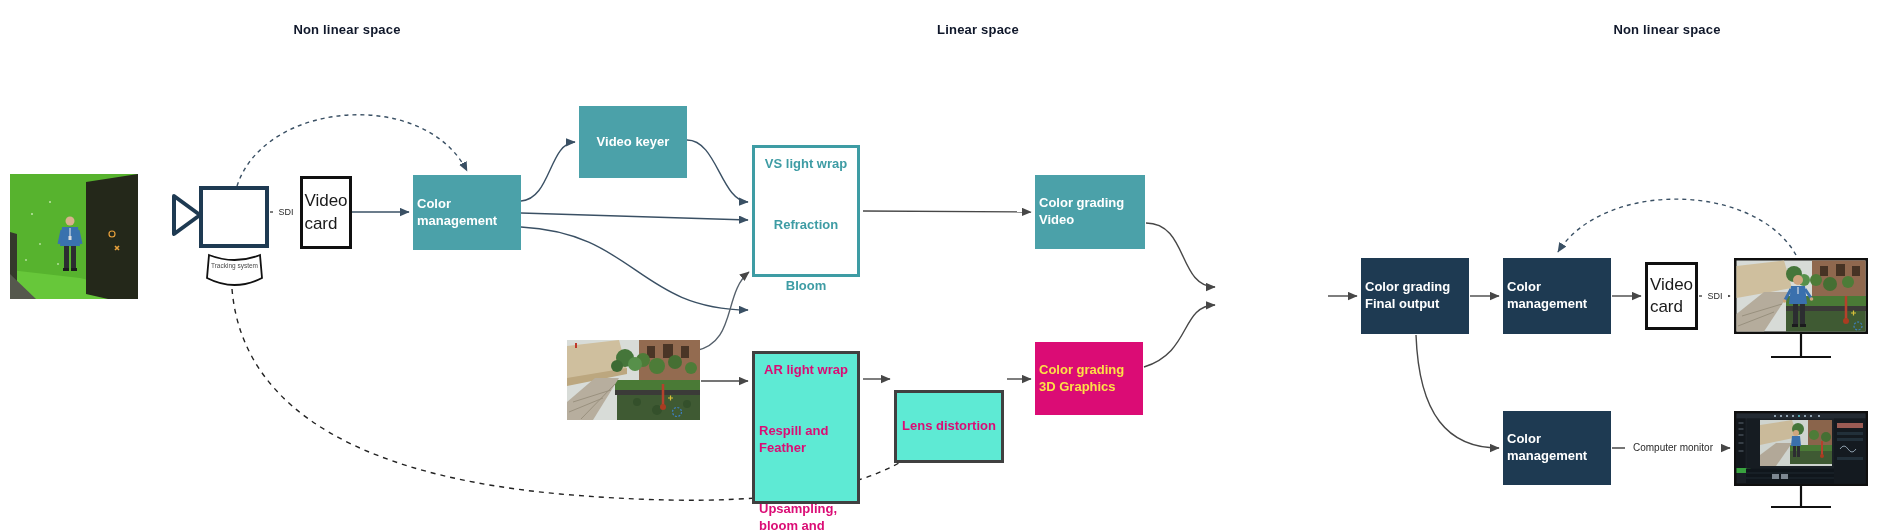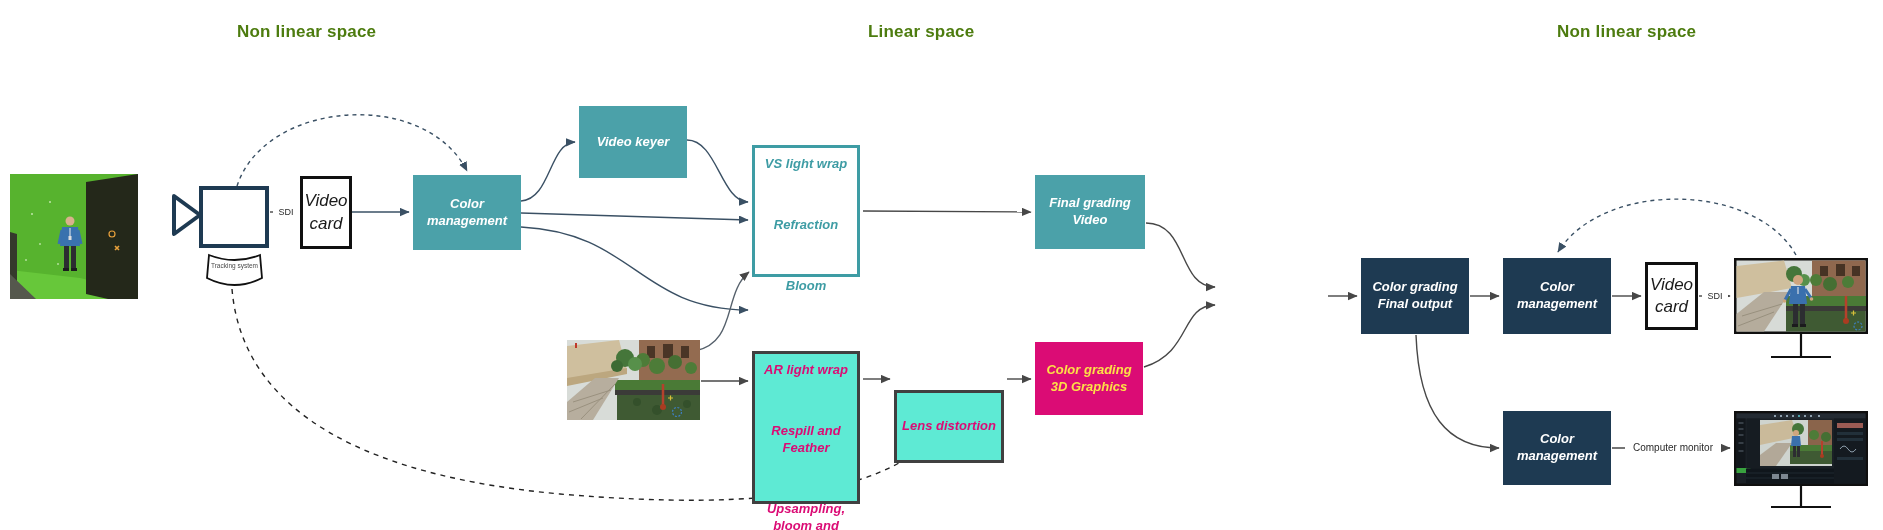--- a/index.html
+++ b/index.html
@@ -1,27 +1,27 @@
 <!DOCTYPE html>
 <html><head>
 <meta charset="utf-8">
 <style>
   html,body{margin:0;padding:0;background:#ffffff;}
   #stage{
     position:relative;width:1883px;height:530px;background:#ffffff;
     font-family:"Liberation Sans", sans-serif;overflow:hidden;
   }
   .heading{
-    position:absolute;width:220px;
-    font-size:17px;font-weight:bold;color:#4d7c0f;letter-spacing:0.2px;
+    position:absolute;width:220px;text-align:center;
+    font-size:13px;font-weight:bold;color:#0f172a;letter-spacing:0.2px;
   }
   .box{
     position:absolute;box-sizing:border-box;
-    display:flex;align-items:center;justify-content:center;text-align:center;
-    font-weight:bold;font-size:13px;line-height:1.3;padding:4px;font-style:italic;
+    display:flex;align-items:center;justify-content:center;text-align:left;
+    font-weight:bold;font-size:13px;line-height:1.3;padding:4px;
   }
   .teal-fill{background:#4BA1A9;color:#ffffff;}
   .pink-fill{background:#DB0C75;color:#fde047;}
   .navy-fill{background:#1E3A52;color:#ffffff;}
   .teal-outline{background:#ffffff;border:3px solid #3E9CA4;color:#3E9CA4;}
   .pink-outline{background:#5eead4;border:3px solid #404040;color:#DB0C75;margin-top:48px;}
   .plain-outline{background:#ffffff;border:3px solid #101010;color:#1a1a1a;font-weight:400;font-size:17px;}
   .multi{flex-direction:column;justify-content:space-evenly;padding:8px 4px;gap:44px;}
   .img-node{position:absolute;}
   .img-node svg{display:block;}
@@ -197,21 +197,21 @@
       <path d="M101,58 h5 m-2.5,-2.5 v5" stroke="#d9c13a" stroke-width="1.2"></path>
       <circle cx="110" cy="72" r="4.5" fill="none" stroke="#3f7fc1" stroke-width="1.2" stroke-dasharray="2 1.5"></circle>
       <rect x="8" y="3" width="2" height="5" fill="#c0392b"></rect>
     </svg>
   </div>
 
   <div class="box pink-outline" style="left:894px;top:342px;width:110px;height:73px;">Lens distortion</div>
 
   <div class="box pink-fill" style="left:1035px;top:342px;width:108px;height:73px;">Color grading 3D Graphics</div>
 
-  <div class="box teal-fill" style="left:1035px;top:175px;width:110px;height:74px;">Final grading Video</div>
+  <div class="box teal-fill" style="left:1035px;top:175px;width:110px;height:74px;">Color grading Video</div>
 
 
   <div class="box navy-fill" style="left:1361px;top:258px;width:108px;height:76px;">Color grading Final output</div>
 
   <div class="box navy-fill" style="left:1503px;top:258px;width:108px;height:76px;">Color management</div>
 
   <div class="box plain-outline" style="left:1645px;top:262px;width:53px;height:68px;">Video card</div>
 
   <div class="small-label" style="left:1702px;top:291px;width:22px;">SDI</div>
 

